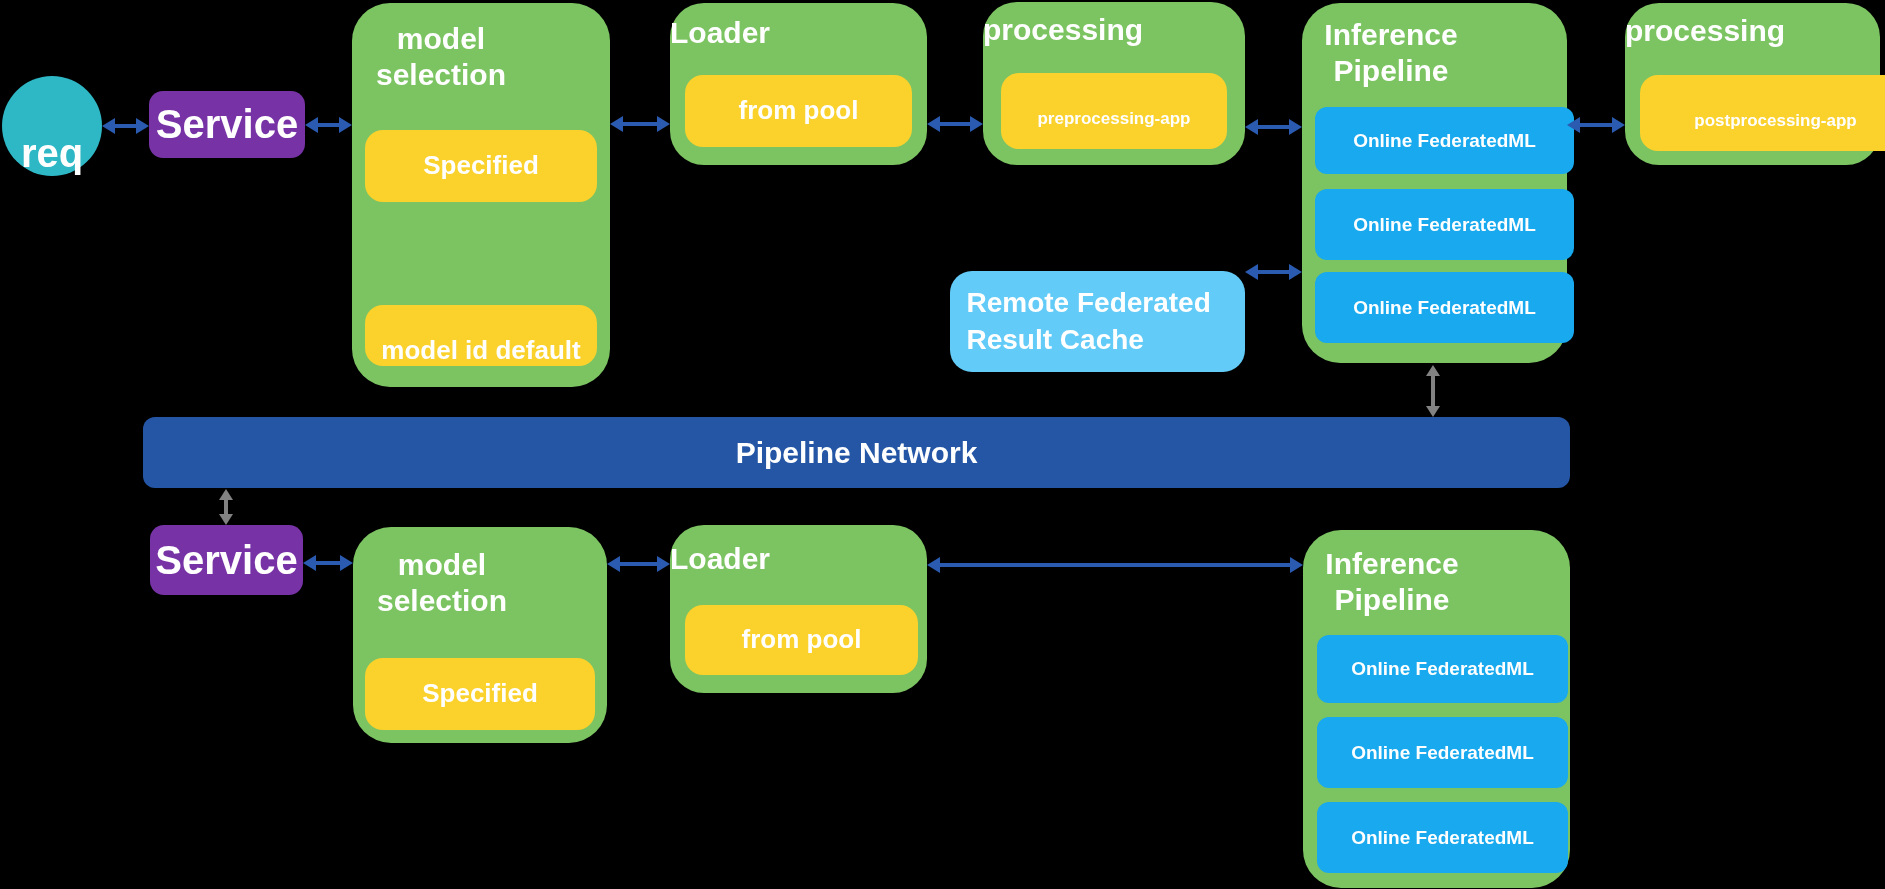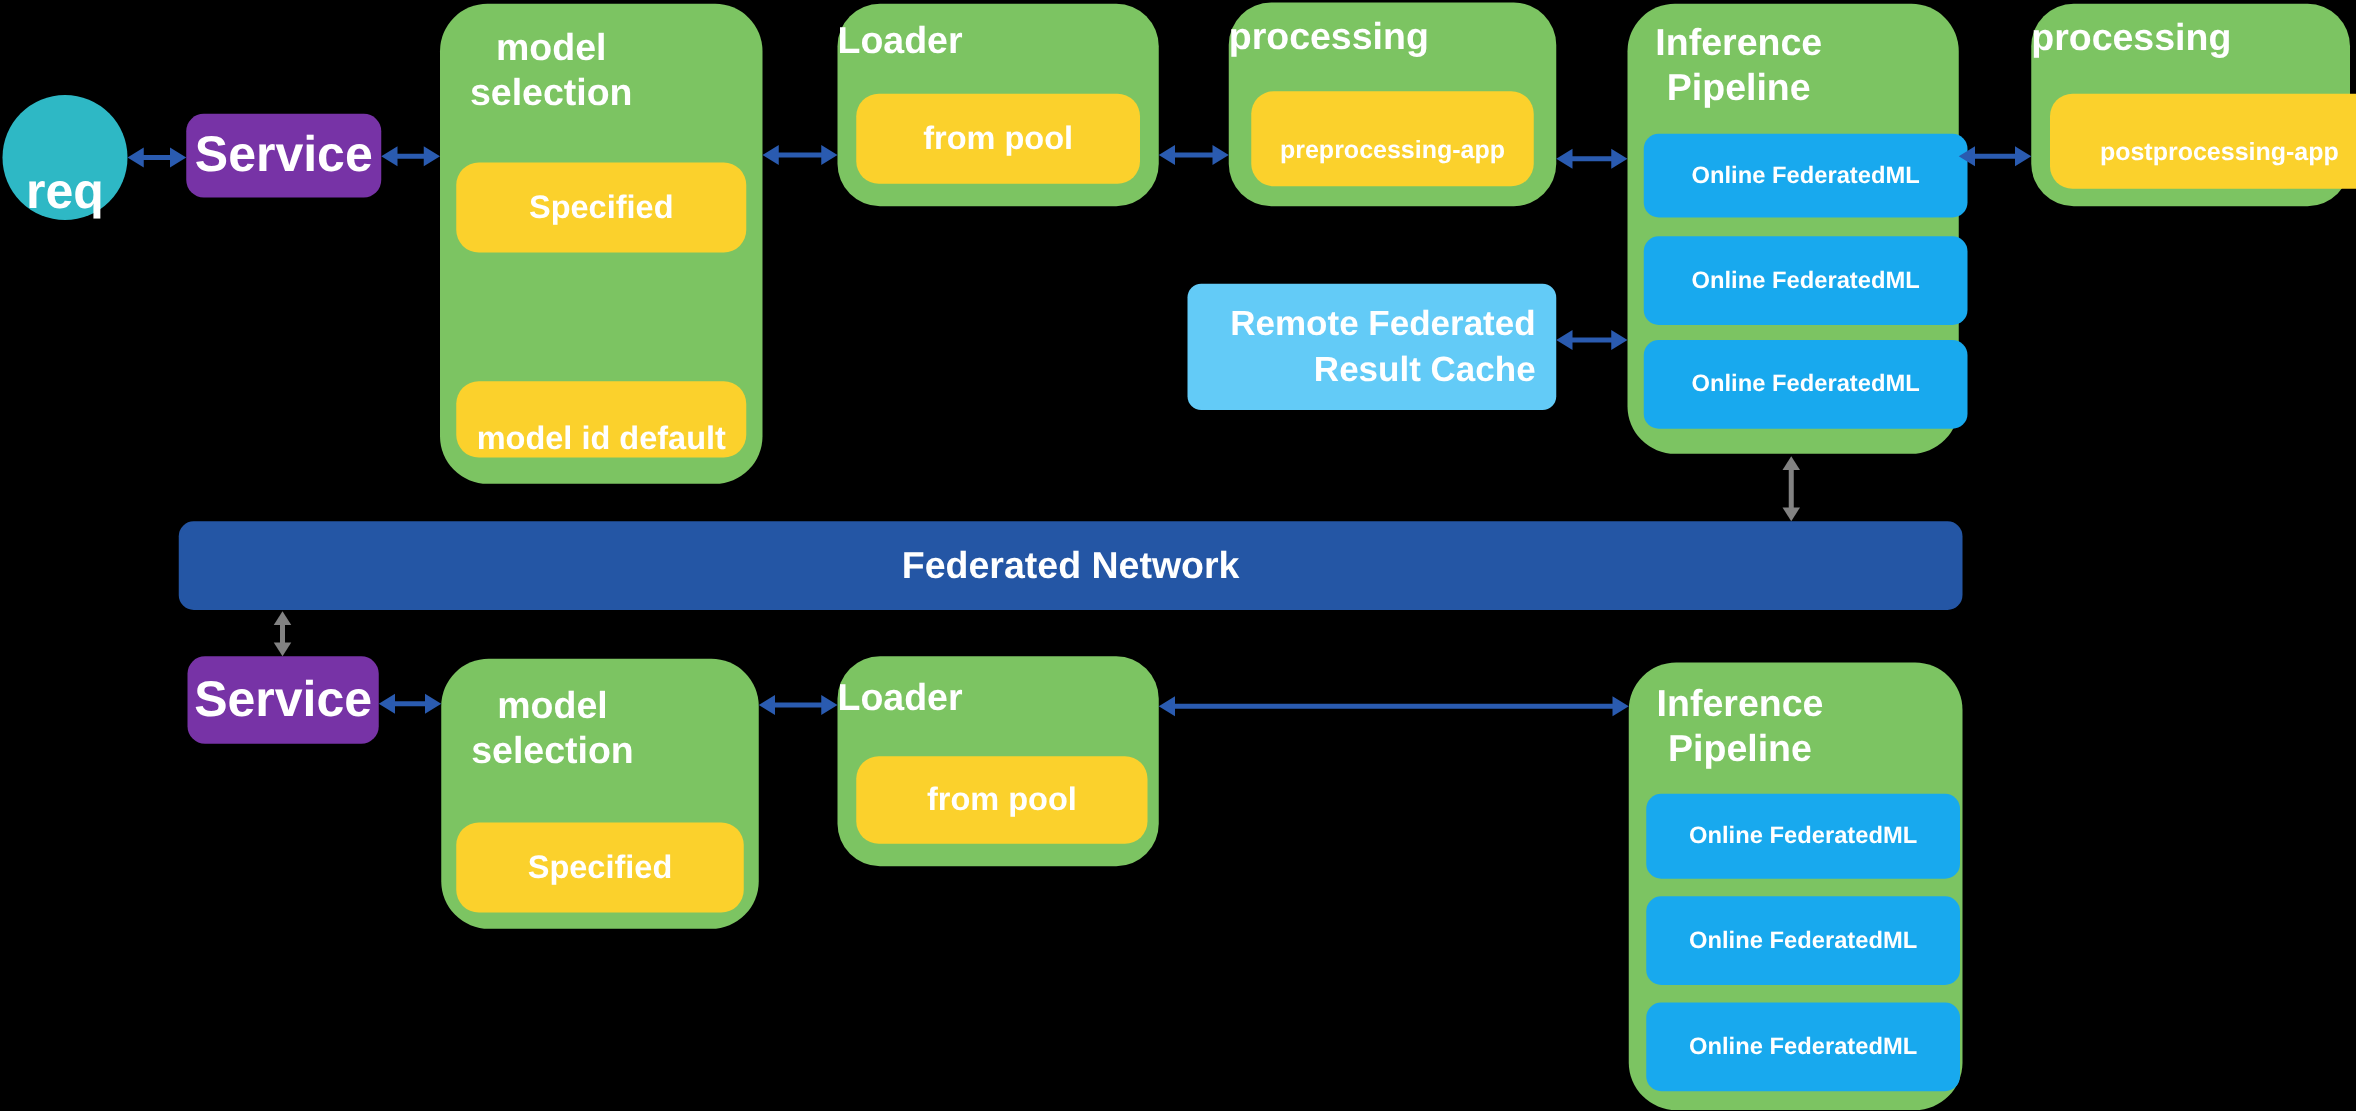--- a/index.html
+++ b/index.html
@@ -15,25 +15,25 @@
   .circle{background:var(--teal);border-radius:50%;display:flex;align-items:flex-end;justify-content:center;
     font-size:40px;font-weight:bold;}
   .purple{background:var(--purple);border-radius:14px;display:flex;align-items:center;justify-content:center;
     font-size:40px;font-weight:bold;}
   .green{background:var(--green);border-radius:38px;}
   .gtitle{position:absolute;left:0;right:0;display:flex;justify-content:flex-start;text-align:center;
     font-size:30px;font-weight:bold;line-height:1.2;}
   .gtitle .tw{max-width:178px;}
   .yellow{position:absolute;background:var(--yellow);border-radius:18px;display:flex;align-items:center;
     justify-content:center;text-align:center;font-size:26px;font-weight:bold;line-height:1.2;}
-  .yellow .wrap2{display:block;max-width:200px;font-size:20px;margin-top:17px;}
+  .yellow .wrap2{display:block;max-width:200px;font-size:17px;margin-top:17px;}
   .blue-item{position:absolute;background:var(--blue_item);border-radius:12px;display:flex;align-items:center;
     justify-content:center;text-align:center;font-size:19px;font-weight:bold;line-height:1.25;padding:0 10px;}
-  .cache{background:var(--light_blue);border-radius:11px;display:flex;align-items:center;justify-content:center;
-    text-align:right;font-size:28px;font-weight:bold;line-height:1.3;}
+  .cache{background:var(--light_blue);border-radius:22px;display:flex;align-items:center;justify-content:center;
+    text-align:left;font-size:28px;font-weight:bold;line-height:1.3;margin-top:44px;}
   .cache .tw{max-width:262px;}
   .bar{background:var(--bar_blue);border-radius:12px;display:flex;align-items:center;justify-content:center;
     font-size:30px;font-weight:bold;}
   
   .harrow{position:absolute;height:16px;}
   .harrow i{position:absolute;left:10px;right:10px;top:6px;height:4px;background:var(--arrow_blue);}
   .harrow::before{content:"";position:absolute;left:0;top:0;width:0;height:0;
     border-top:8px solid transparent;border-bottom:8px solid transparent;border-right:13px solid var(--arrow_blue);}
   .harrow::after{content:"";position:absolute;right:0;top:0;width:0;height:0;
     border-top:8px solid transparent;border-bottom:8px solid transparent;border-left:13px solid var(--arrow_blue);}
@@ -142,21 +142,21 @@
 
   <div class="harrow" style="left:1245px;top:264px;width:57px;">
       <i></i>
     </div>
 
   <div class="varrow" style="left:1426px;top:365px;height:52px;">
       <i></i>
     </div>
 
   <div class="node bar" style="left:143px;top:417px;width:1427px;height:71px;">
-    <span>Federated Network</span>
+    <span>Pipeline Network</span>
   </div>
 
   <div class="varrow" style="left:219px;top:489px;height:36px;">
       <i></i>
     </div>
 
   <div class="node purple" style="left:150px;top:525px;width:153px;height:70px;">
     <span>Service</span>
   </div>
 

